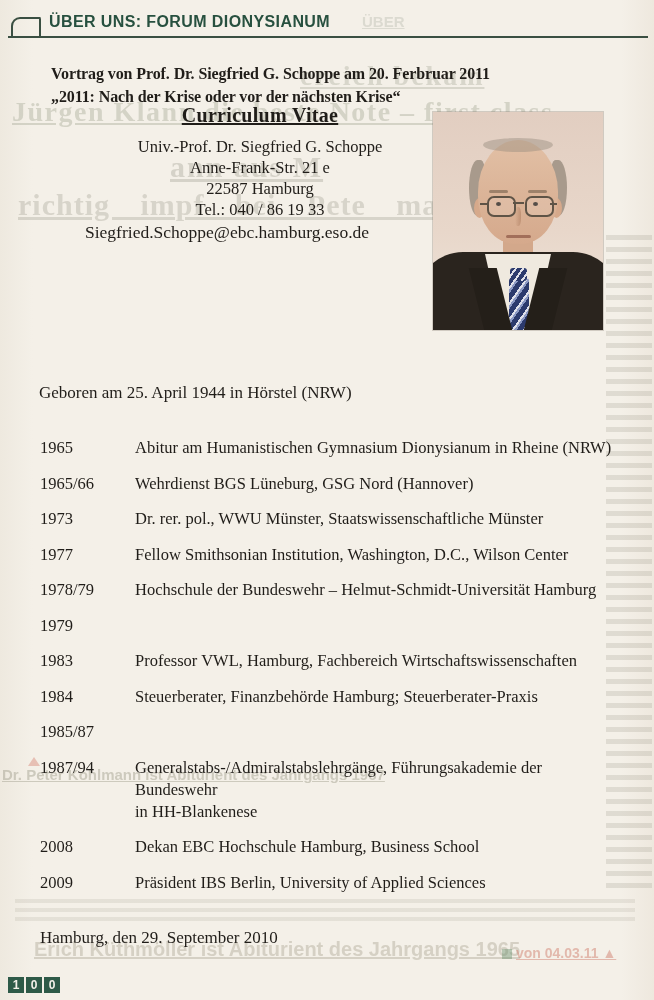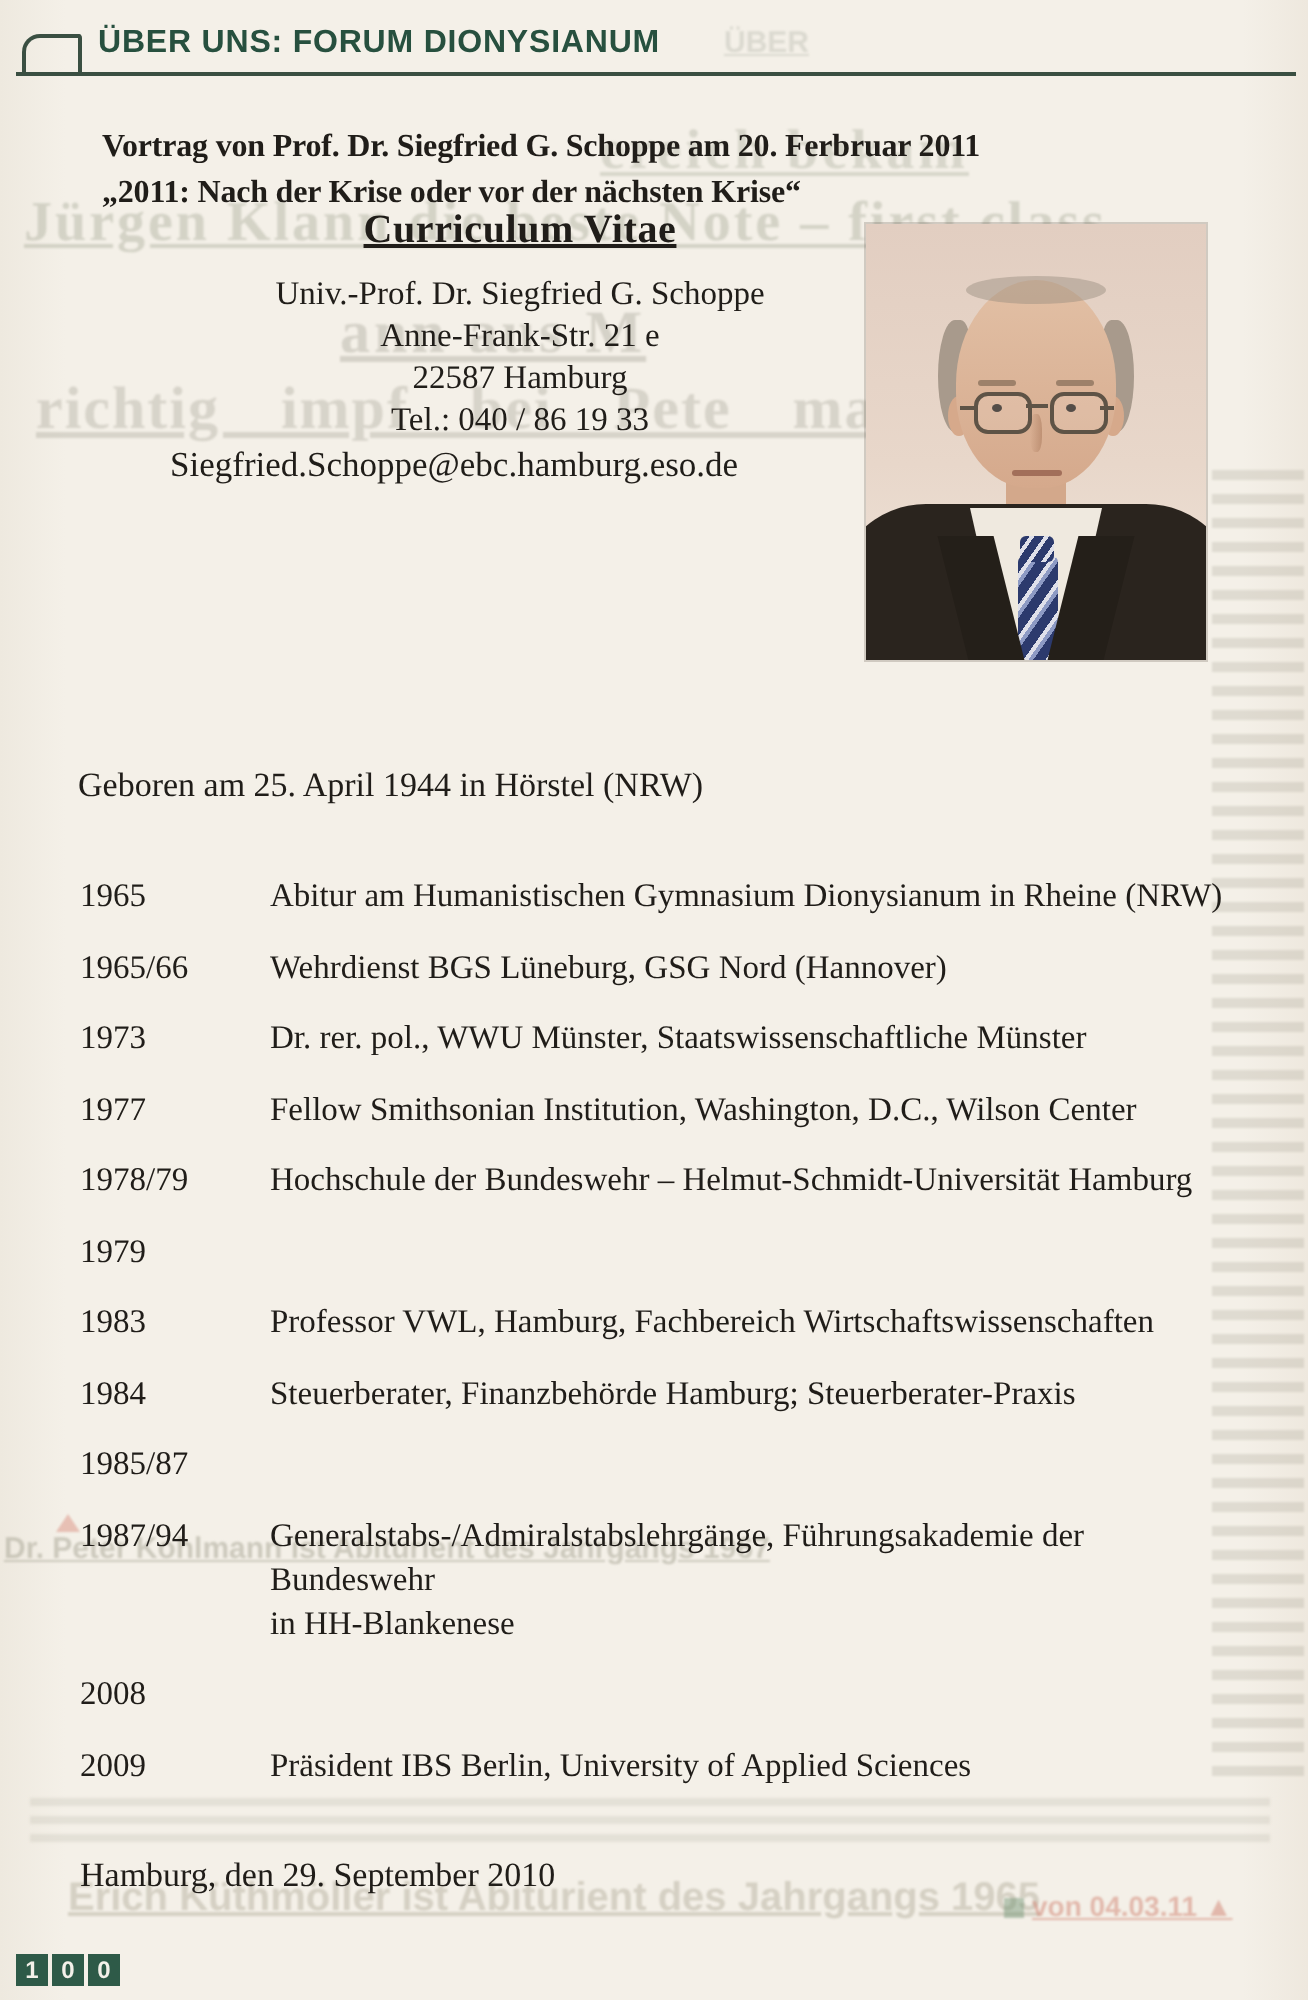--- a/index.html
+++ b/index.html
@@ -197,20 +197,21 @@
       </div>
 
       <div class="cv-row">
         <span class="cv-year">1987/94</span>
         <span class="cv-text">Generalstabs-/Admiralstabslehrgänge, Führungsakademie der Bundeswehr
 in HH-Blankenese</span>
       </div>
 
       <div class="cv-row">
         <span class="cv-year">2008</span>
+        <span class="cv-text">Dekan EBC Hochschule Hamburg, Business School</span>
       </div>
 
       <div class="cv-row">
         <span class="cv-year">2009</span>
         <span class="cv-text">Präsident IBS Berlin, University of Applied Sciences</span>
       </div>
 
   </div>
 
   <div class="closing">Hamburg, den 29. September 2010</div>

